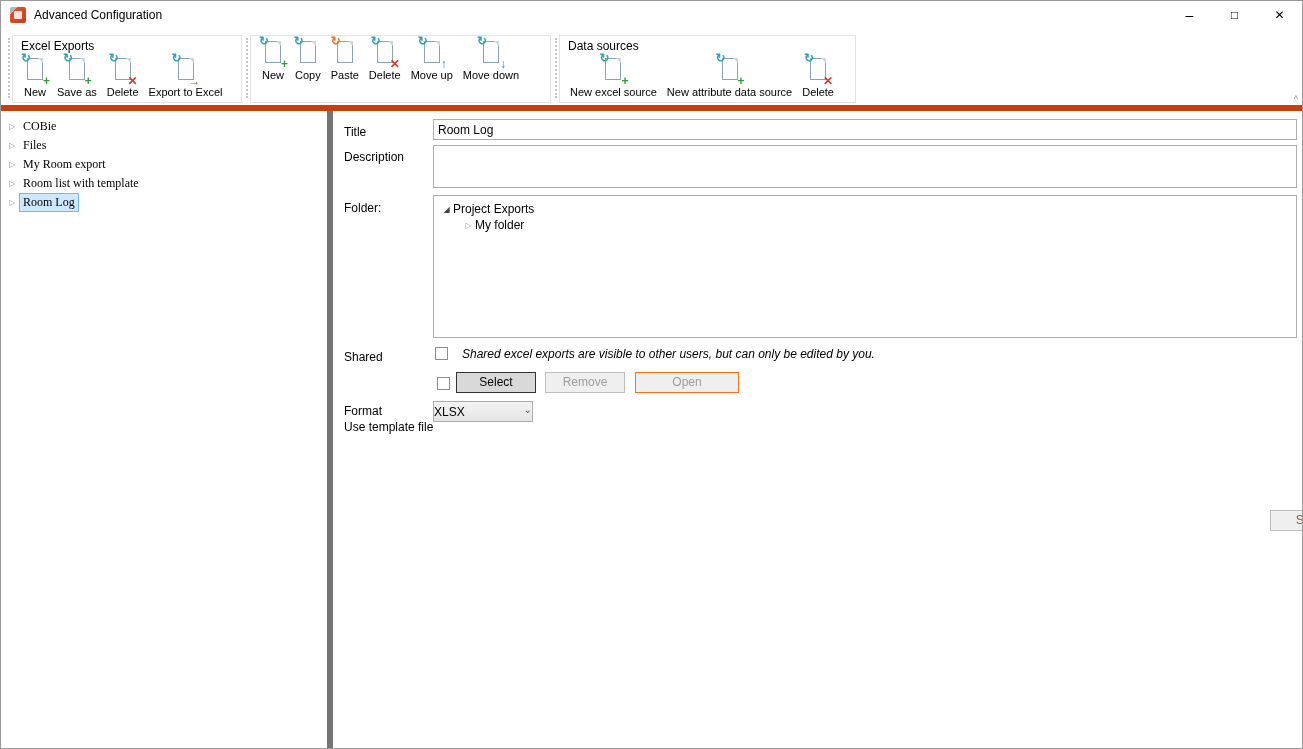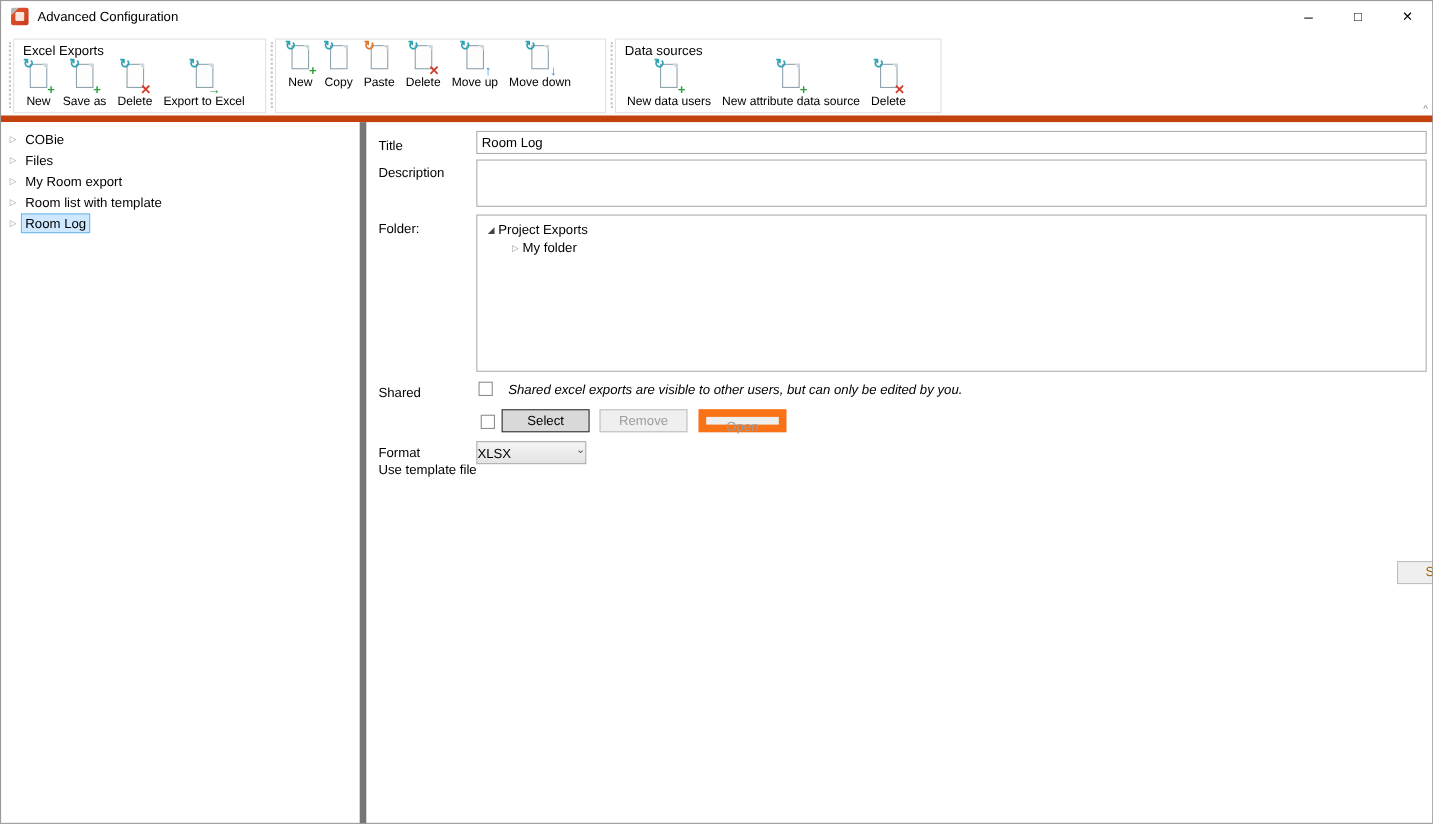--- a/index.html
+++ b/index.html
@@ -45,21 +45,21 @@
   .badge { position:absolute; right:-3px; bottom:-4px; font-size:12px; font-weight:bold; line-height:1; }
   .badge.green { color:#2e9e3a; }
   .badge.red   { color:#d23c2a; }
   .badge.blue  { color:#2d7dd2; }
   .ribbon-collapse { position:absolute; right:5px; bottom:1px; font-size:9px; color:#8a8a8a; cursor:default; }
 
   
   .left-tree { position:absolute; left:0; top:111px; width:327px; bottom:0; background:#fff; padding-top:6px; }
   .tree-item { display:flex; align-items:center; height:19px; padding-left:5px; cursor:default; }
   .tree-arrow { width:14px; font-size:8px; color:#9a9a9a; text-align:center; }
-  .tree-label { padding:1px 3px; border:1px solid transparent; white-space:nowrap; }
+  .tree-label { padding:1px 3px; border:1px solid transparent; white-space:nowrap;font-family:Liberation Serif, serif; }
   .tree-item.selected .tree-label { background:#cde8ff; border:1px solid #70b9e8; }
 
   
   .splitter { position:absolute; left:327px; top:111px; width:6px; bottom:0; background:#757575; cursor:col-resize; }
 
   
   .f-label { position:absolute; font-size:12px; white-space:nowrap; }
   .lbl-title   { left:344px; top:125px; }
   .lbl-desc    { left:344px; top:150px; }
   .lbl-folder  { left:344px; top:201px; }
@@ -81,21 +81,21 @@
   .ftree-label { white-space:nowrap; }
 
   .checkbox { position:absolute; width:13px; height:13px; background:#fff; border:1px solid #8e8e8e; cursor:default; }
   .cb-shared { left:435px; top:347px; }
   .cb-templ  { left:437px; top:377px; }
   .shared-hint { position:absolute; left:462px; top:347px; font-style:italic; font-size:12px; }
 
   .btn { position:absolute; height:21px; font:12px "Liberation Sans",sans-serif; text-align:center; line-height:19px; cursor:default; }
   .btn-select { left:456px; top:372px; width:80px; background:#d9d9d9; border:1px solid #333333; }
   .btn-remove { left:545px; top:372px; width:80px; background:#efefef; border:1px solid #bfbfbf; color:#9d9d9d; }
-  .btn-open   { left:635px; top:372px; width:80px; background:#efefef; border:7px solid #f97316; color:#9d9d9d; }
+  .btn-open   { left:635px; top:372px; width:104px; background:#efefef; border:1px solid #f97316; color:#9d9d9d; }
   .btn-save   { left:1270px; top:510px; width:79px; background:#efefef; border:1px solid #bfbfbf; color:#a16207; }
 
   .dropdown { position:absolute; left:433px; top:401px; width:100px; height:21px;
     border:1px solid #acacac; background:linear-gradient(#f4f4f4,#e4e4e4);
     display:flex; align-items:center; justify-content:space-between; padding:0 0; cursor:default; }
   .dd-chevron { font-size:10px; color:#555; line-height:1; margin-top:-3px; }
 </style>
 </head>
 <body>
 
@@ -215,21 +215,21 @@
 
   <div class="tb-group grp3">
     <div class="tb-group-label">Data sources</div>
     <div class="tb-buttons">
       <div class="tb-btn">
         <span class="doc-icon">
             <span class="doc-page"></span>
             <span class="mark teal">↻</span>
             <span class="badge green">+</span>
           </span>
-        <span class="tb-label">New data users</span>
+        <span class="tb-label">New excel source</span>
       </div>
       <div class="tb-btn">
         <span class="doc-icon">
             <span class="doc-page"></span>
             <span class="mark teal">↻</span>
             <span class="badge green">+</span>
           </span>
         <span class="tb-label">New attribute data source</span>
       </div>
       <div class="tb-btn">

